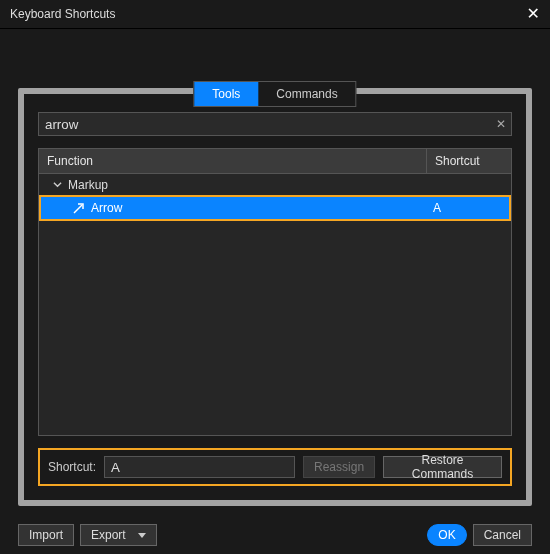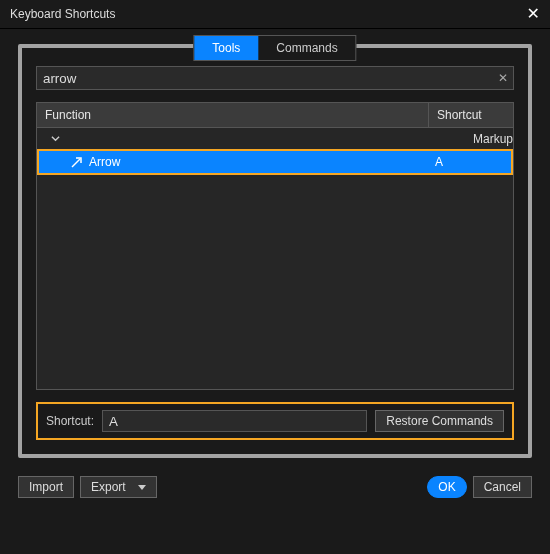--- a/index.html
+++ b/index.html
@@ -20,24 +20,25 @@
     border-bottom: 1px solid #000;
     gap: 30px;
   }
   .titlebar .title { color: #ddd; }
   .close-x { color: #fff; font-size: 16px; cursor: pointer; line-height: 1; }
   .content {
     position: relative;
     padding: 15px 18px 10px 18px;
   }
   .panel {
-    border: 4px solid #a3a3a3;
+    border: 6px solid #a3a3a3;
     border-radius: 2px;
     padding: 18px 14px 14px 14px;
     position: relative;
+    margin-top: 44px;
   }
   .tab-strip {
     position: absolute;
     top: -13px;
     left: 50%;
     transform: translateX(-50%);
     display: flex;
     background: #1a1a1a;
     border: 1px solid #555;
   }
@@ -92,21 +93,20 @@
   .th.sc { width: 84px; }
   .tbody {
     flex: 1;
     overflow: auto;
     background: #262626;
   }
   .row {
     display: flex;
     align-items: center;
     height: 22px;
-    justify-content: space-between;
   }
   .row.group {
     padding-left: 14px;
     color: #ddd;
   }
   .row.item {
     margin: 1px 2px;
     background: #0a84ff;
     outline: 2px solid #f5a623;
     color: #fff;
@@ -225,20 +225,21 @@
             <span>Arrow</span>
           </div>
           <div class="cell sc">A</div>
         </div>
       </div>
     </div>
 
     <div class="shortcut-bar">
       <label>Shortcut:</label>
       <input class="shortcut-input" value="A" style="">
+      <button class="btn disabled">Reassign</button>
       <button class="btn">Restore Commands</button>
     </div>
 
   </div>
 </div>
 
 <div class="footer">
   <div class="left">
     <button class="btn">Import</button>
     <button class="btn export-btn">

